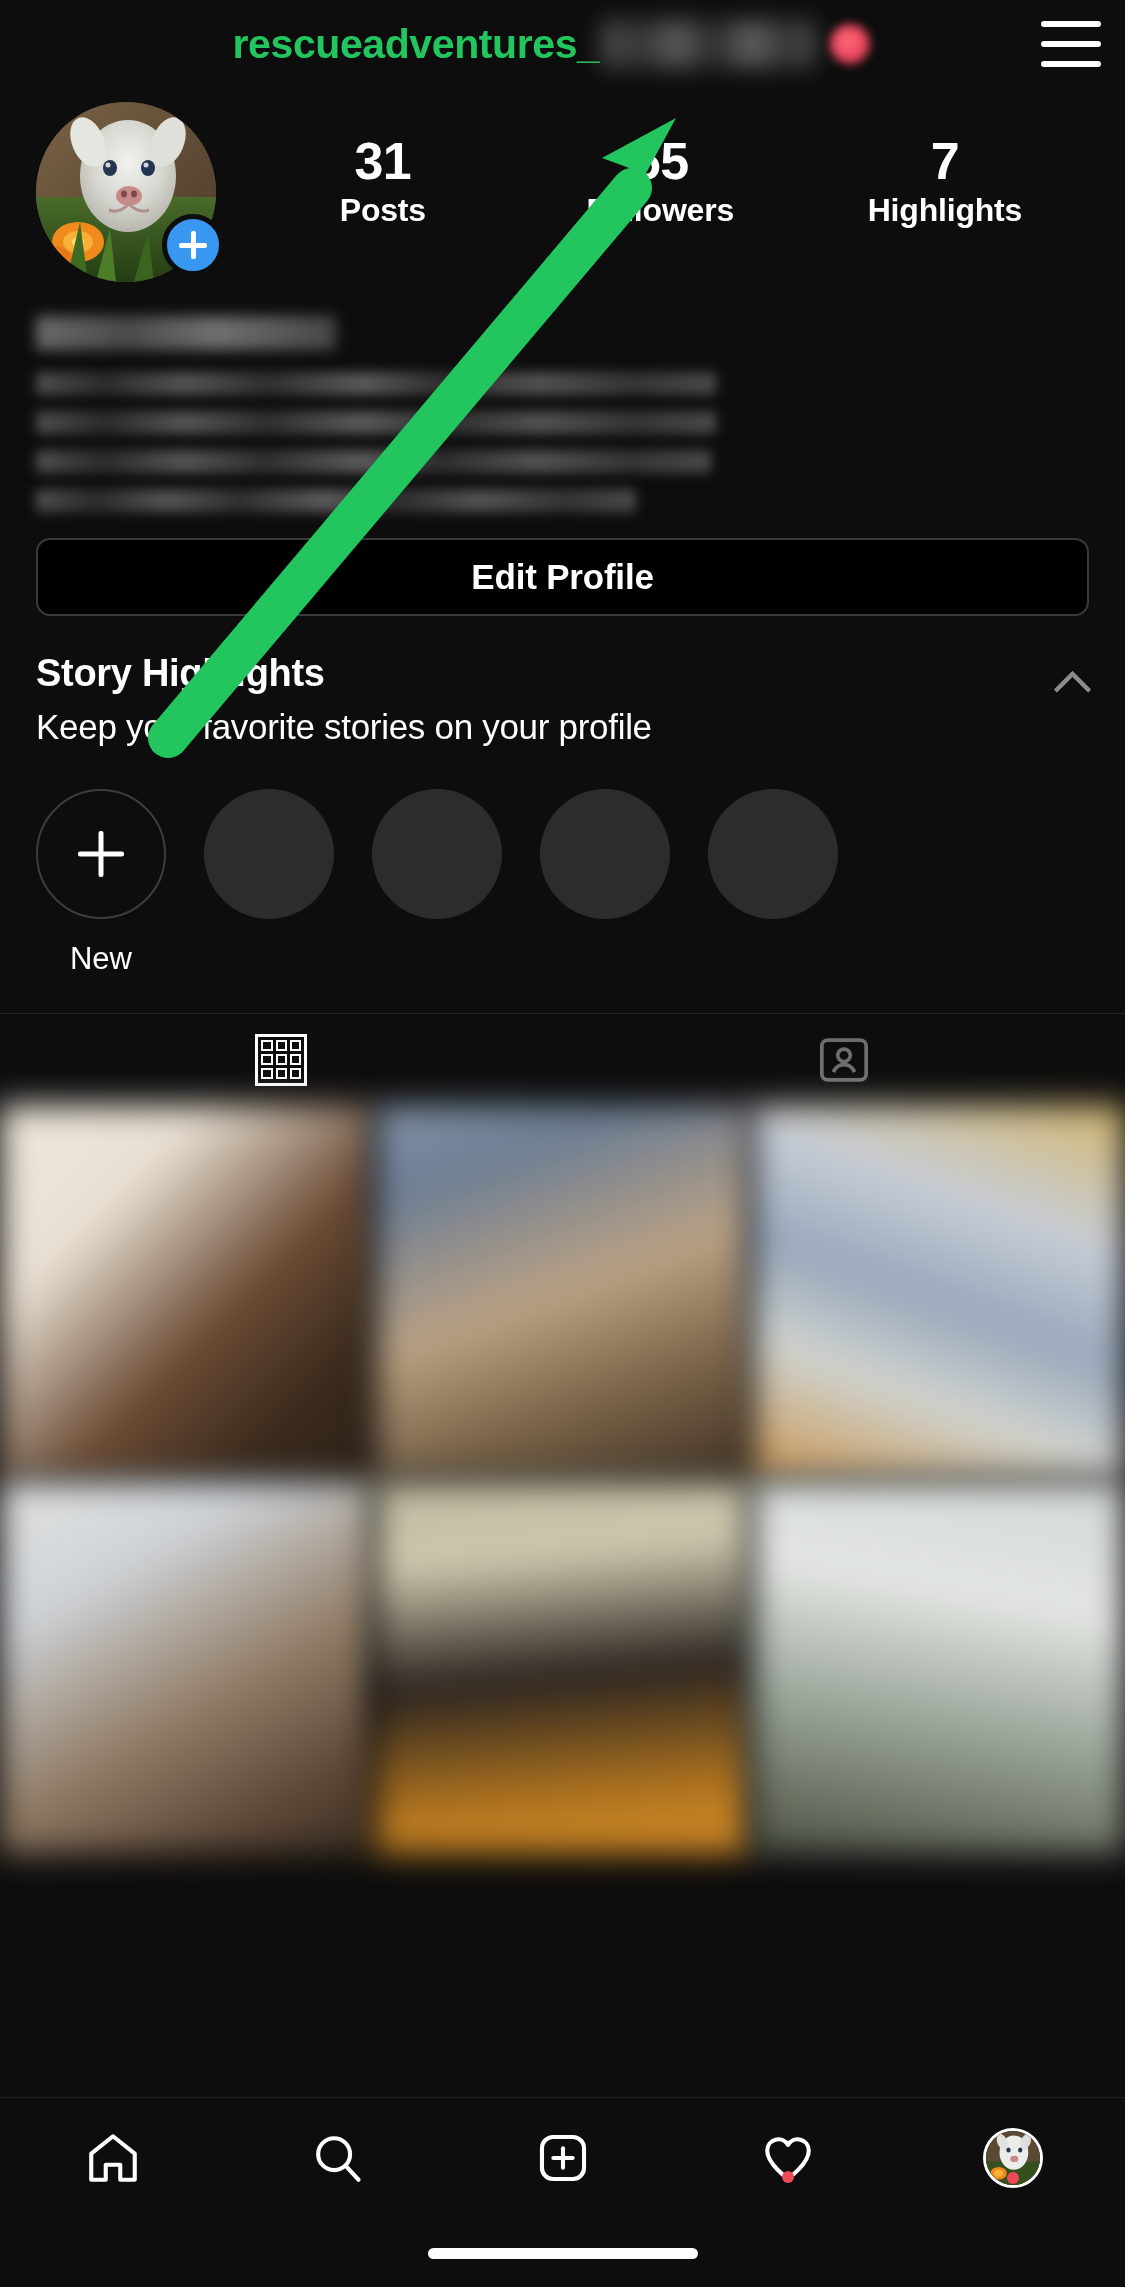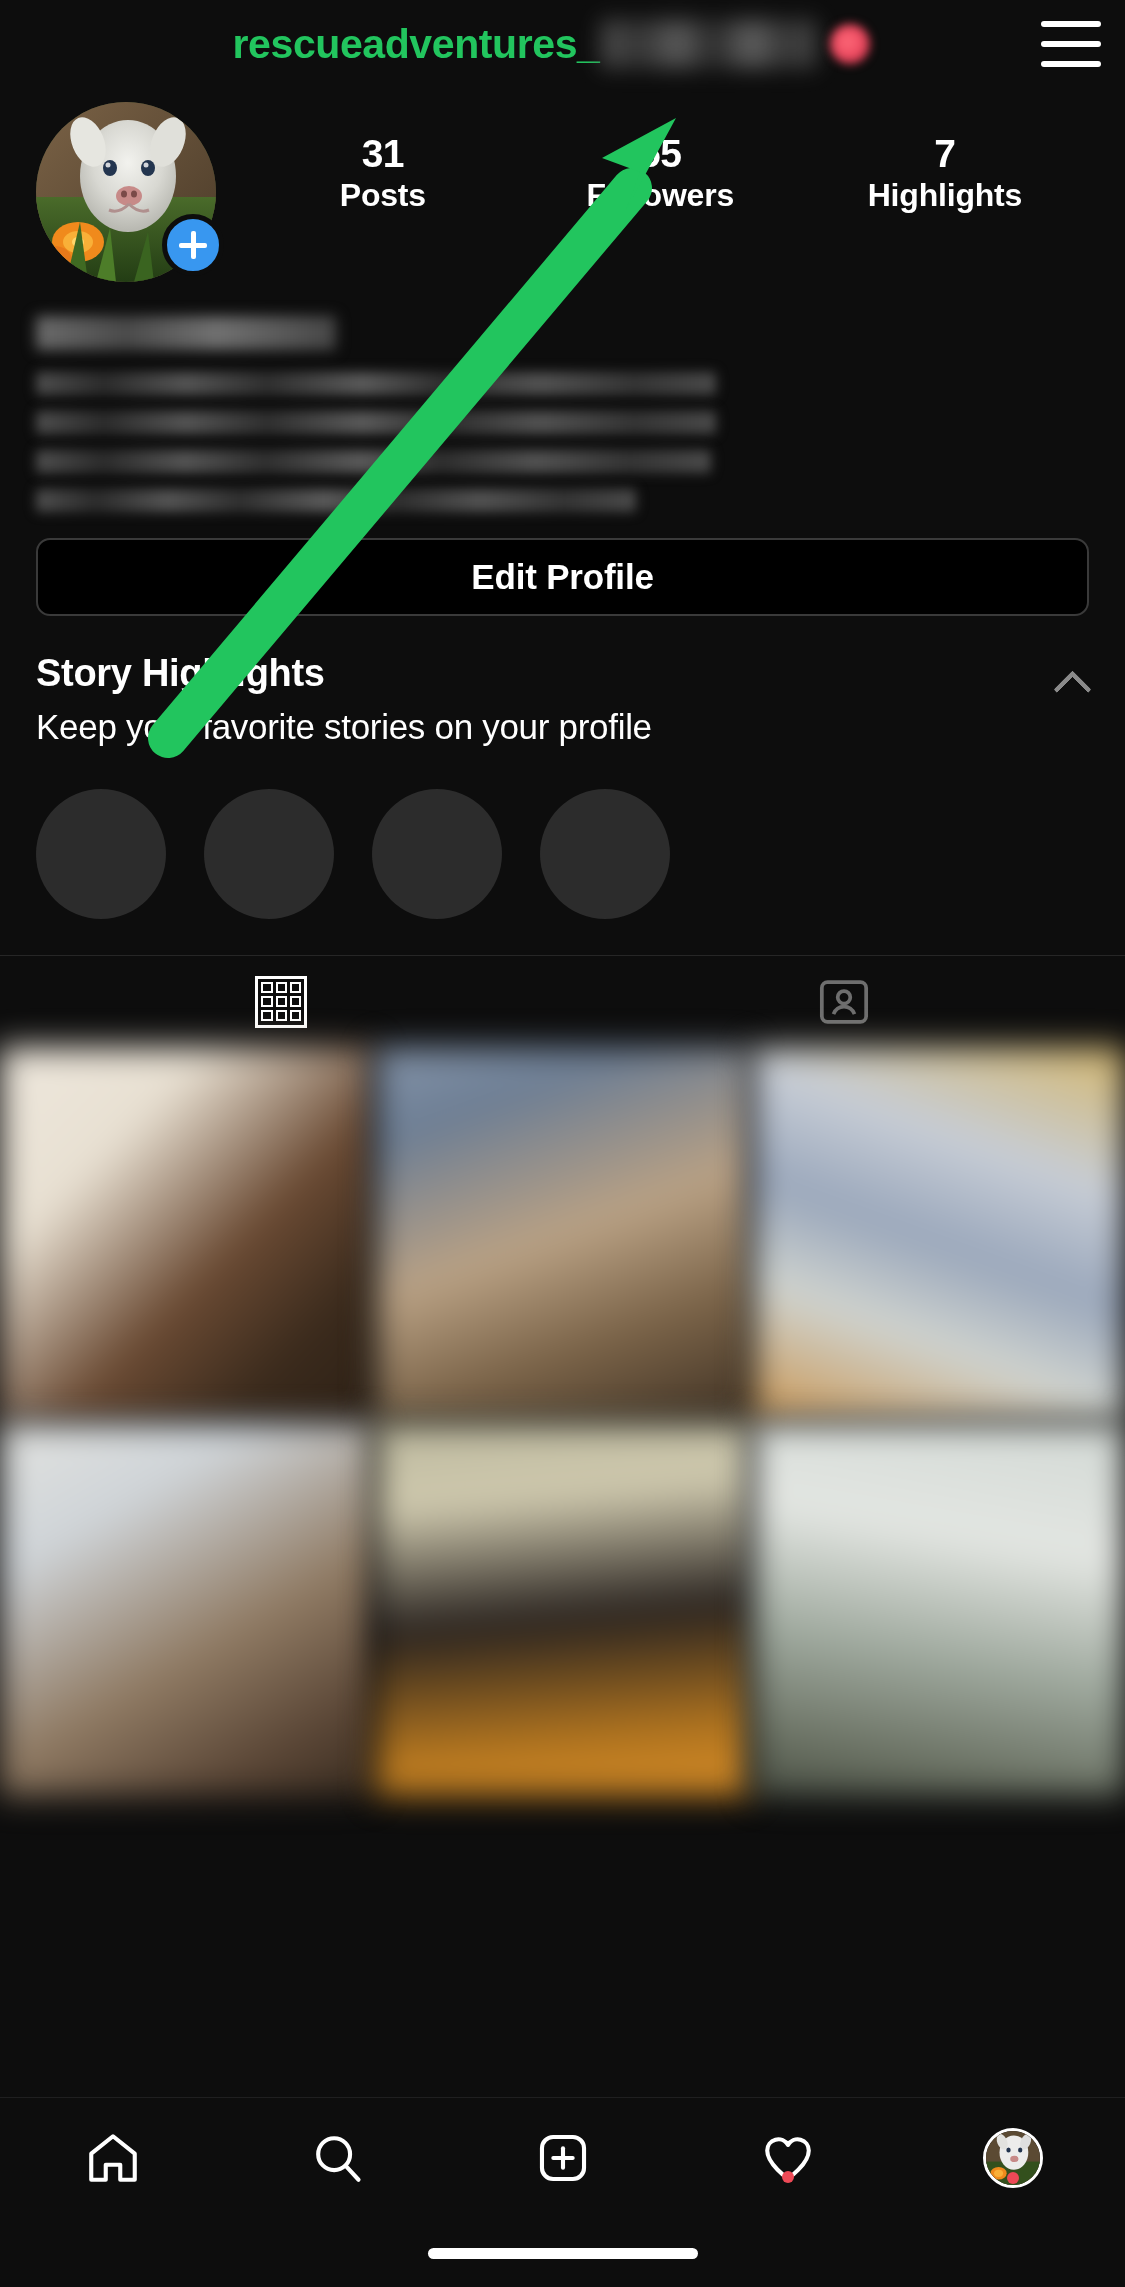--- a/index.html
+++ b/index.html
@@ -63,21 +63,21 @@
     content:""; position:absolute; background:#fff; border-radius:2px;
   }
   .add-story::before { width:28px; height:5px; }
   .add-story::after  { width:5px;  height:28px; }
 
   .stats {
     flex:1; display:flex; align-items:center; justify-content:space-around;
     padding-top:30px; padding-left:30px;
   }
   .stat { text-align:center; min-width:140px; }
-  .stat-num { font-size:39px; font-weight:bold; line-height:1.15; letter-spacing:-0.5px; }
+  .stat-num { font-size:52px; font-weight:bold; line-height:1.15; letter-spacing:-0.5px; }
   .stat-label { font-size:32px; font-weight:700; margin-top:0; letter-spacing:-0.2px; }
 
   
   .bio { padding:34px 36px 0 36px; }
   .bio-name {
     height:34px; width:300px; border-radius:4px;
     background:linear-gradient(90deg,#6a6a6a,#4a4a4a 30%,#707070 60%,#454545);
     filter:blur(7px); margin-bottom:22px;
   }
   .bio-line {
@@ -282,20 +282,24 @@
 <div class="highlights">
   <div class="hl-head">
     <div class="hl-head-text">
       <div class="hl-title">Story Highlights</div>
       <div class="hl-sub">Keep your favorite stories on your profile</div>
     </div>
     <div class="chevron-up"></div>
   </div>
 
   <div class="hl-row">
+    <div class="hl-item new">
+      <div class="hl-circle"></div>
+      <div class="hl-label">New</div>
+    </div>
     <div class="hl-item">
       <div class="hl-circle"></div>
     </div>
     <div class="hl-item">
       <div class="hl-circle"></div>
     </div>
     <div class="hl-item">
       <div class="hl-circle"></div>
     </div>
     <div class="hl-item">

